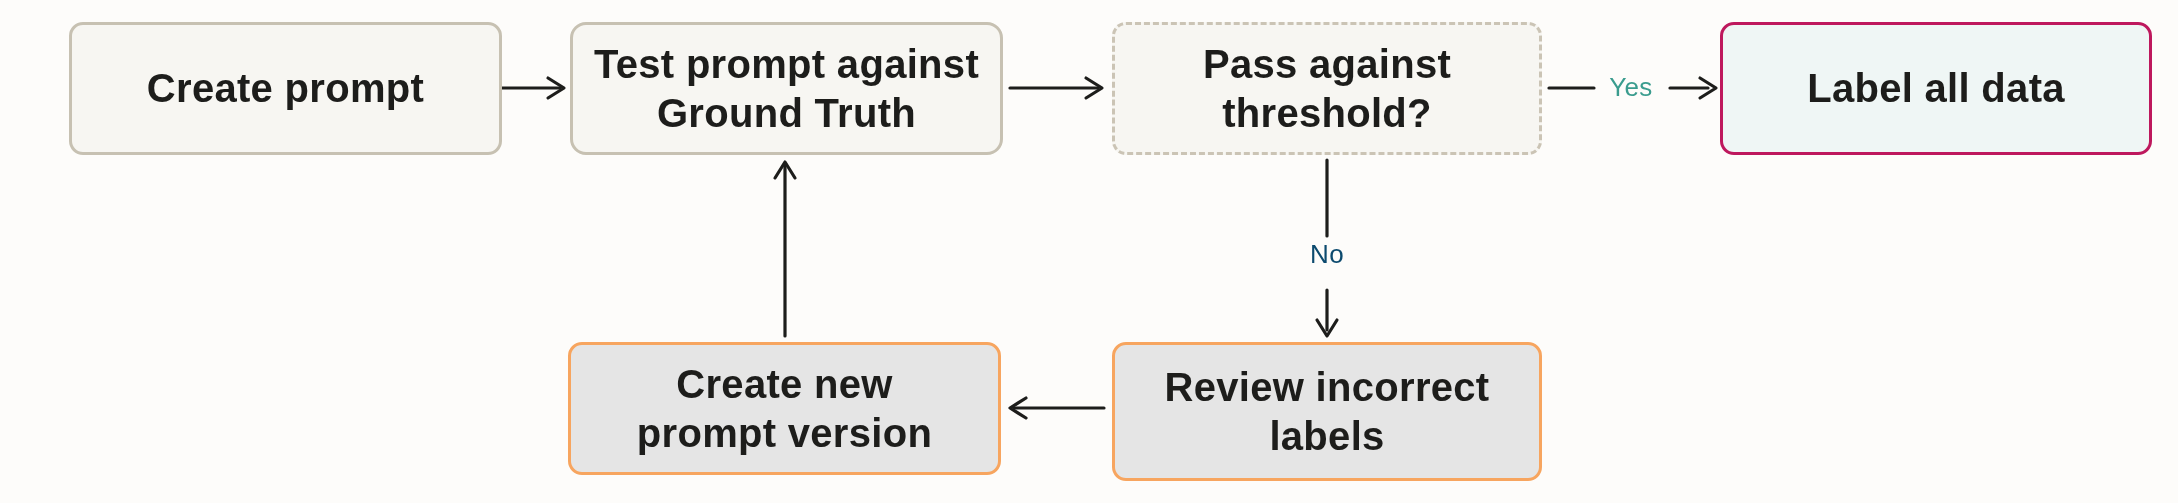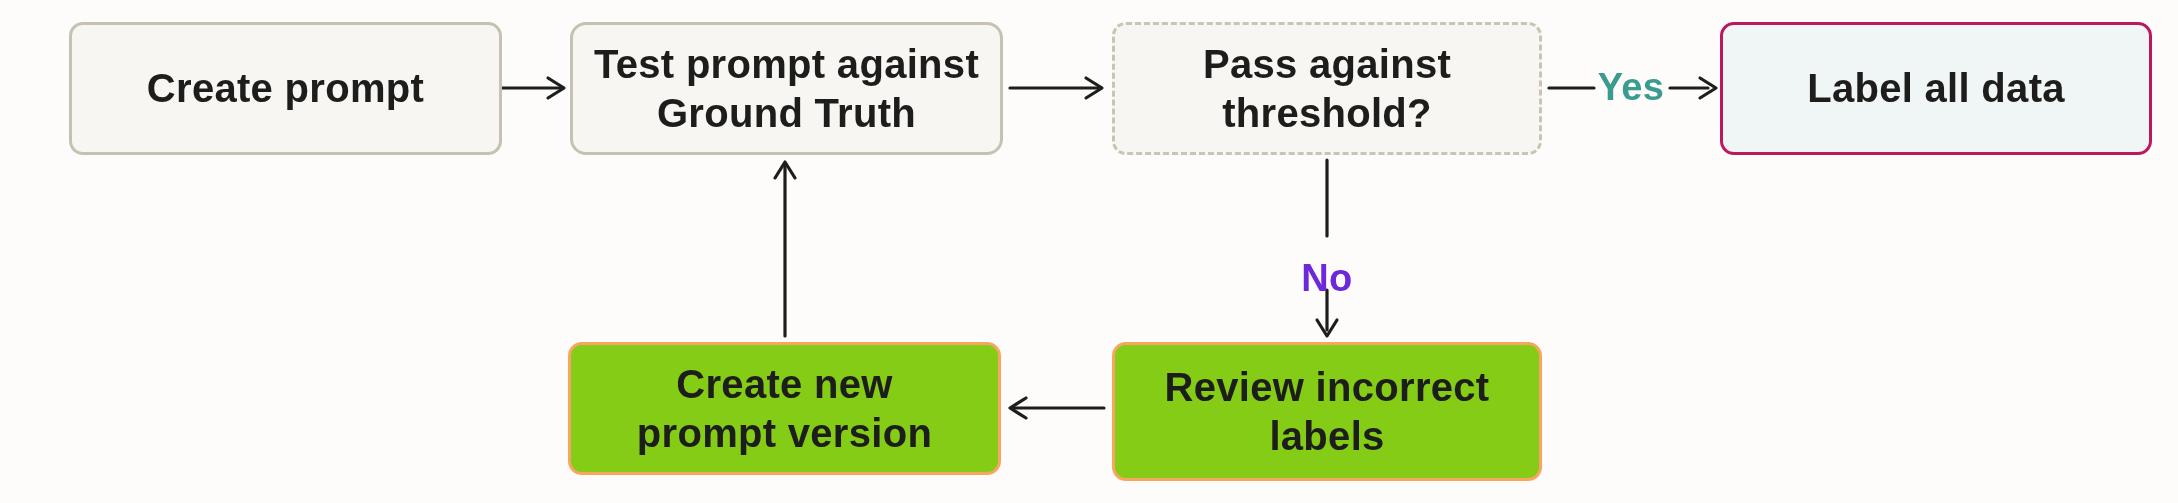--- a/index.html
+++ b/index.html
@@ -25,21 +25,21 @@
     color: #1d1d1b;
     font-weight: 700;
     font-size: 40px;
     line-height: 1.22;
     letter-spacing: 0.3px;
   }
   .node-label { white-space: pre-line; }
   .neutral  { background: #f7f6f2; border: 3px solid #c7c1b2; }
   .decision { background: #f7f6f2; border: 3px dashed #cbc4b5; }
   .success  { background: #eff6f5; border: 3px solid #be185d; }
-  .revision { background: #84cc16; border: 3px solid #f7a55f; }
+  .revision { background: #e5e5e5; border: 3px solid #f7a55f; }
 
   #node-create-prompt           { left: 25px;   top: 22px;  width: 433px; height: 133px; margin-left: 44px; }
   #node-test-prompt             { left: 570px;  top: 22px;  width: 433px; height: 133px; border-radius: 16px; }
   #node-pass-quality-threshold  { left: 1112px; top: 22px;  width: 430px; height: 133px; }
   #node-label-all-data          { left: 1720px; top: 22px;  width: 432px; height: 133px; }
   #node-create-new-prompt       { left: 568px;  top: 342px; width: 433px; height: 133px; }
   #node-review-incorrect-labels { left: 1112px; top: 342px; width: 430px; height: 139px; }
 
   .arrow-layer {
     position: absolute;
@@ -51,26 +51,26 @@
   .arrow-layer line, .arrow-layer path {
     stroke: #1d1d1b;
     stroke-width: 3.2;
     stroke-linecap: round;
     stroke-linejoin: round;
     fill: none;
   }
   .edge-label {
     position: absolute;
     transform: translate(-50%, -50%);
-    font-weight: 700;
-    font-size: 38px;
+    font-weight: 400;
+    font-size: 26px;
     letter-spacing: 0.3px;
   }
   #edge-label-yes { left: 1631px; top: 87px;  color: #3a9c8e; }
-  #edge-label-no  { left: 1327px; top: 278px; color: #6d28d9; }
+  #edge-label-no  { left: 1327px; top: 254px; color: #0c4a6e; }
 </style>
 </head>
 <body>
 
 <div class="canvas">
 
   <svg class="arrow-layer" viewBox="0 0 2178 503" width="2178" height="503" xmlns="http://www.w3.org/2000/svg">
     <g>
       <line x1="466" y1="88" x2="560" y2="88"></line>
       <path d="M548 78 L564 88 L548 98"></path>

